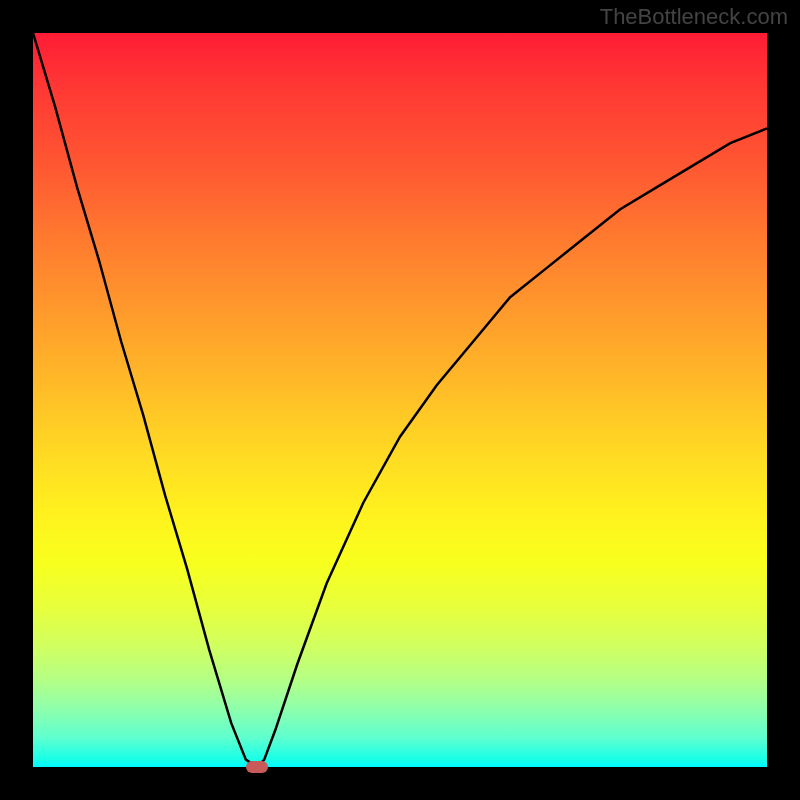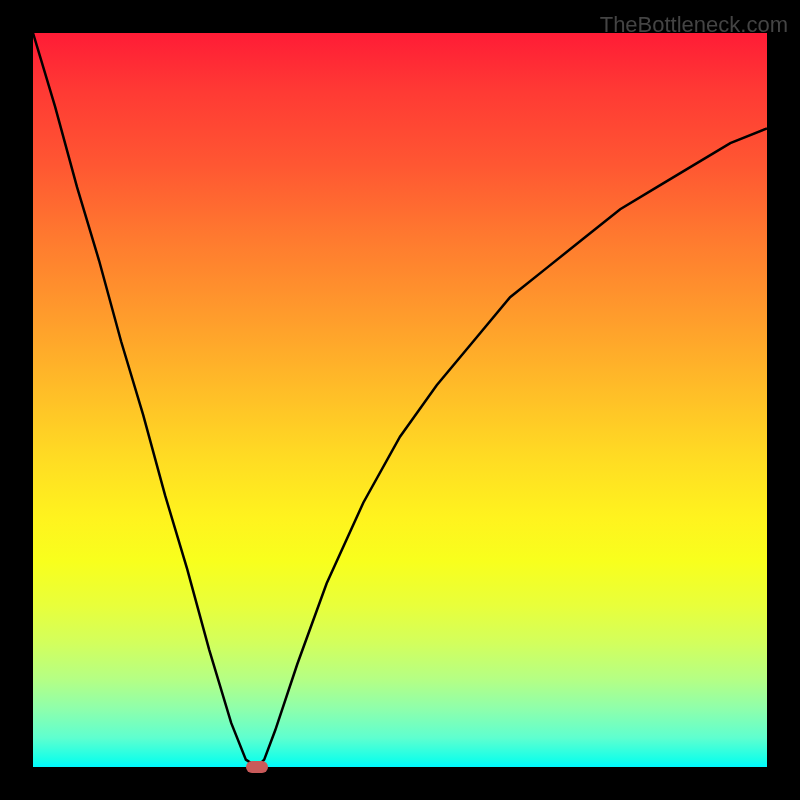--- a/index.html
+++ b/index.html
@@ -6,21 +6,21 @@
   body {
     width: 800px;
     height: 800px;
     background: #000;
     position: relative;
     overflow: hidden;
     font-family: Arial, sans-serif;
   }
   .attribution {
     position: absolute;
-    top: 12px;
+    top: 4px;
     right: 12px;
     color: #444;
     font-size: 22px;
     font-weight: 500;
     z-index: 10;
   }
   .plot-area {
     position: absolute;
     left: 33px;
     top: 33px;

